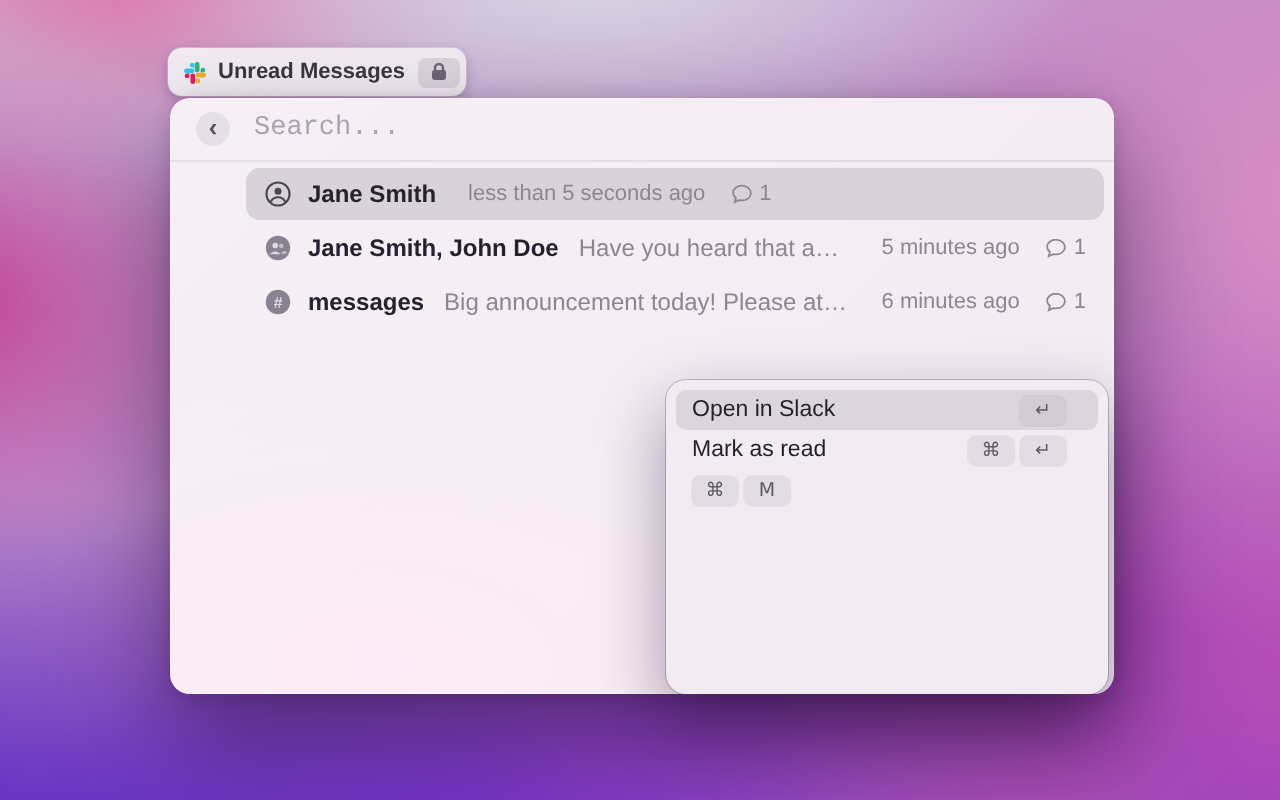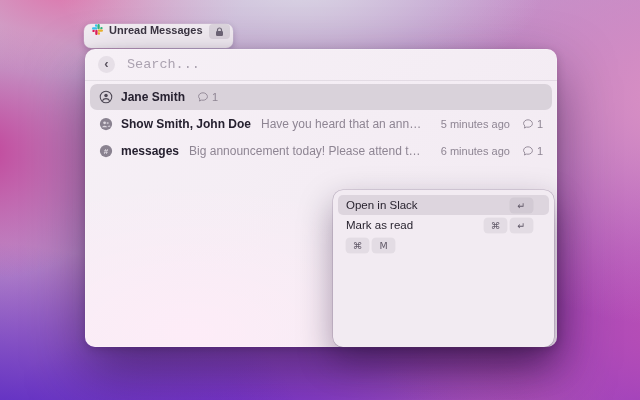--- a/index.html
+++ b/index.html
@@ -13,21 +13,21 @@
       radial-gradient(46% 56% at 108% 26%, #dd93c4 0%, rgba(221,147,196,0) 100%),
       radial-gradient(50% 46% at 108% 82%, #bb4fb4 0%, rgba(187,79,180,0) 100%),
       radial-gradient(56% 52% at -8% 112%, #4a1ec4 0%, rgba(74,30,196,0) 100%),
       radial-gradient(46% 42% at 42% 116%, #6d2ad4 0%, rgba(109,42,212,0) 100%),
       radial-gradient(34% 36% at 66% 112%, #c06ab0 0%, rgba(192,106,176,0) 100%),
       linear-gradient(155deg, #c9bcd8 0%, #c096cc 30%, #b274c2 55%, #9c4cc0 78%, #8836c4 100%);
   }
   
   .nav-tab{
     position:absolute;left:84px;top:24px;height:24px;
-    display:flex;align-items:flex-start;gap:6px;padding:0 3px 0 8px;
+    display:flex;align-items:center;gap:6px;padding:0 3px 0 8px;
     background:#f3edf3;border-radius:7px;
     box-shadow:0 2px 6px rgba(40,10,60,.25), 0 0 0 .5px rgba(255,255,255,.35);
   }
   .nav-tab .label{font-size:11px;font-weight:700;color:#3c3542;white-space:nowrap;}
   .tab-lock{width:21px;height:15px;border-radius:4px;background:#ddd6de;
     display:flex;align-items:center;justify-content:center;}
   
   .panel{
     position:absolute;left:85px;top:49px;width:472px;height:298px;
     border-radius:10px;
@@ -45,21 +45,21 @@
   .back-btn{
     width:17px;height:17px;border-radius:50%;background:#e6dfe7;border:none;
     display:flex;align-items:center;justify-content:center;cursor:pointer;
     font-size:13px;line-height:1;color:#5a5360;padding:0 0 2px 0;font-weight:700;
   }
   .search-input{
     flex:1;border:none;background:transparent;outline:none;
     font-family:Liberation Mono, monospace;font-size:13.5px;color:#2a2430;
   }
   .search-input::placeholder{color:#aba2b0;}
-  .msg-list{padding:3px 5px;}
+  .msg-list{padding:3px 5px;margin-left:33px;}
   .msg-row{
     height:26px;margin-bottom:1px;border-radius:7px;display:flex;align-items:center;
     gap:8px;padding:0 9px;cursor:default;
   }
   .msg-row.selected{background:#d9d2da;}
   .msg-row .ricon{flex:0 0 14px;display:flex;align-items:center;}
   .msg-title{font-size:12px;font-weight:700;color:#262130;white-space:nowrap;}
   .msg-sub{font-size:12px;color:#8e8593;white-space:nowrap;overflow:hidden;
     text-overflow:ellipsis;flex:1;margin-left:2px;}
   .msg-time{font-size:11px;color:#8e8593;white-space:nowrap;margin-left:8px;}
@@ -131,39 +131,40 @@
 
       <div class="msg-row selected">
         <span class="ricon">
           <svg width="14" height="14" viewBox="0 0 16 16">
             <circle cx="8" cy="8" r="6.6" fill="none" stroke="#4d4754" stroke-width="1.2"></circle>
             <circle cx="8" cy="6.4" r="2" fill="#4d4754"></circle>
             <path d="M3.9 12.4a4.6 4.6 0 0 1 8.2 0" fill="none" stroke="#4d4754" stroke-width="1.2"></path>
           </svg>
         </span>
         <span class="msg-title">Jane Smith</span>
+        <span class="msg-time">less than 5 seconds ago</span>
         <span class="msg-count">
           <svg width="12" height="12" viewBox="0 0 16 16">
             <path d="M8 2.4c-3.3 0-5.9 2.1-5.9 4.8 0 1.4.7 2.6 1.8 3.5L3.2 13.4l2.9-1.3c.6.2 1.2.2 1.9.2 3.3 0 5.9-2.1 5.9-4.8S11.3 2.4 8 2.4z" fill="none" stroke="#8e8593" stroke-width="1.2"></path>
           </svg>
           <span>1</span>
         </span>
       </div>
 
       <div class="msg-row">
         <span class="ricon">
           <svg width="14" height="14" viewBox="0 0 16 16">
             <circle cx="8" cy="8" r="7" fill="#8a8290"></circle>
             <circle cx="6.4" cy="6.6" r="1.6" fill="#ddd7de"></circle>
             <circle cx="9.9" cy="6.9" r="1.3" fill="#c6bfc9"></circle>
             <path d="M3.4 11.6a3.6 3.6 0 0 1 6 0z" fill="#ddd7de"></path>
             <path d="M9.6 11.3a3 3 0 0 1 3-1.6 7 7 0 0 0 .4 1.6z" fill="#c6bfc9"></path>
           </svg>
         </span>
-        <span class="msg-title">Show Smith, John Doe</span>
+        <span class="msg-title">Jane Smith, John Doe</span>
         <span class="msg-sub">Have you heard that an announcement is coming today?</span>
         <span class="msg-time">5 minutes ago</span>
         <span class="msg-count">
           <svg width="12" height="12" viewBox="0 0 16 16">
             <path d="M8 2.4c-3.3 0-5.9 2.1-5.9 4.8 0 1.4.7 2.6 1.8 3.5L3.2 13.4l2.9-1.3c.6.2 1.2.2 1.9.2 3.3 0 5.9-2.1 5.9-4.8S11.3 2.4 8 2.4z" fill="none" stroke="#8e8593" stroke-width="1.2"></path>
           </svg>
           <span>1</span>
         </span>
       </div>
 

